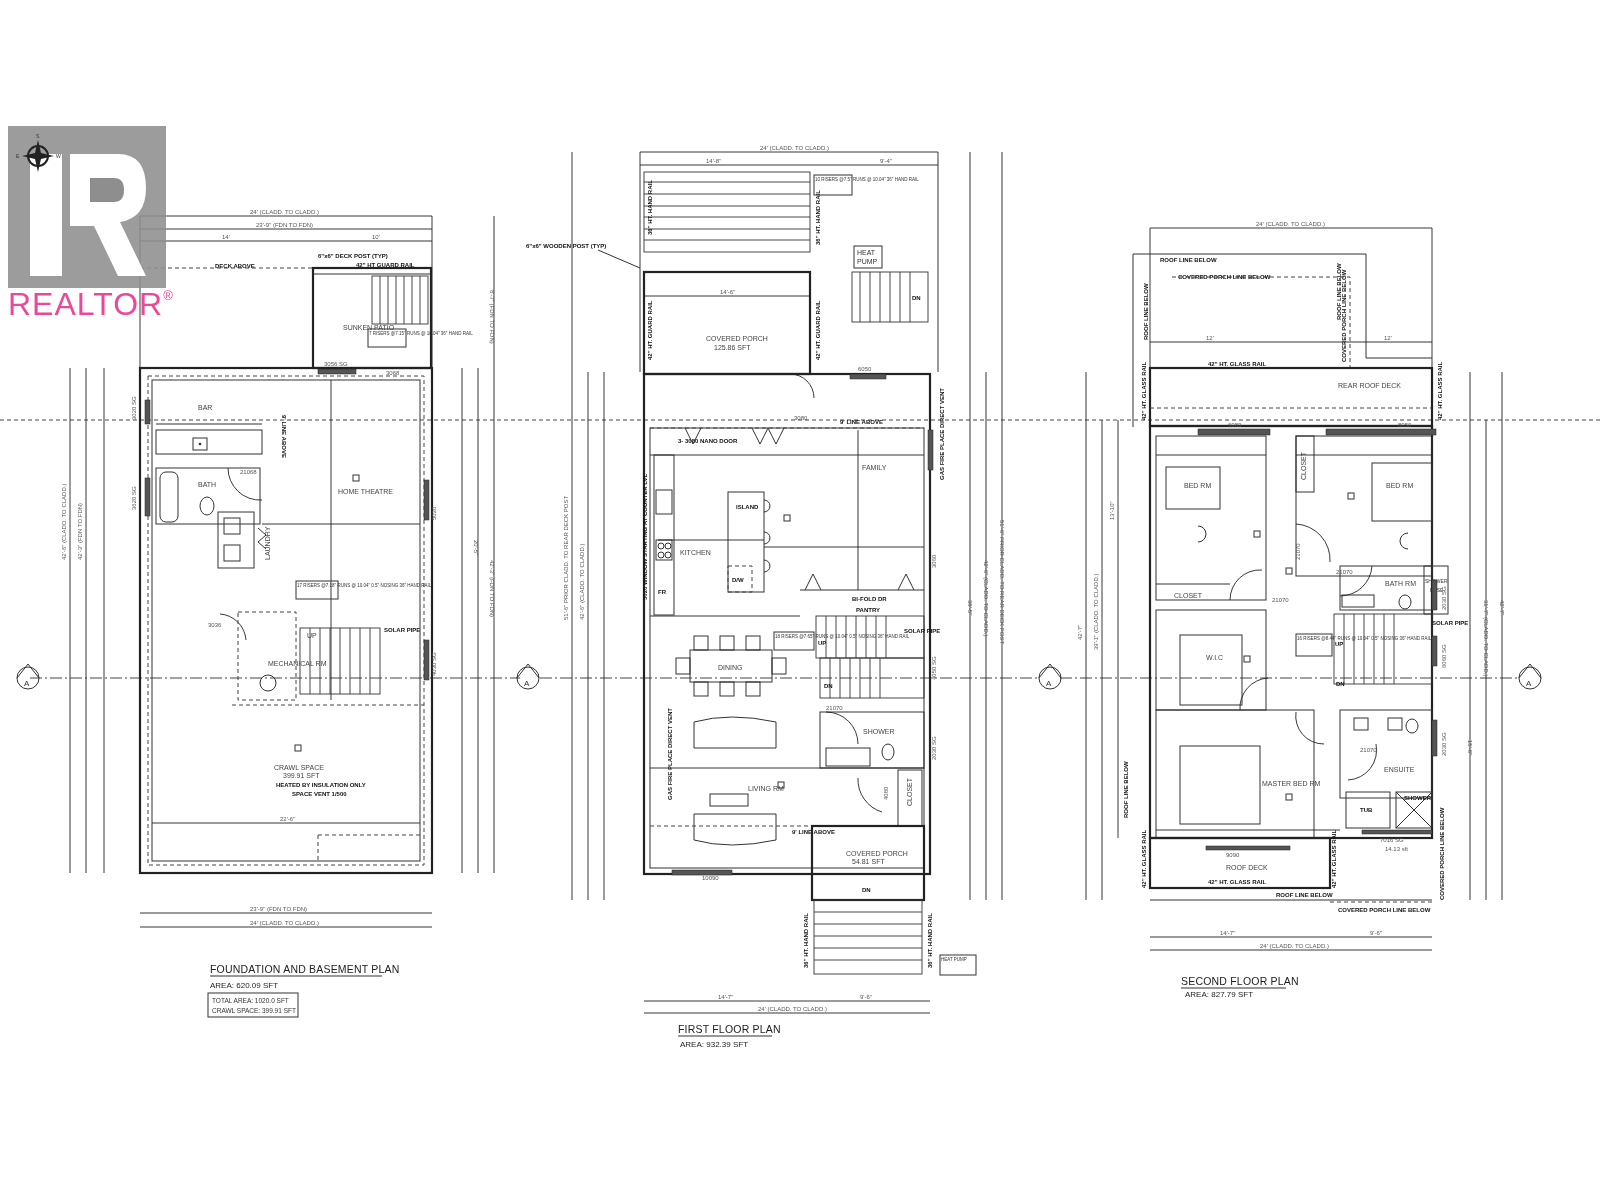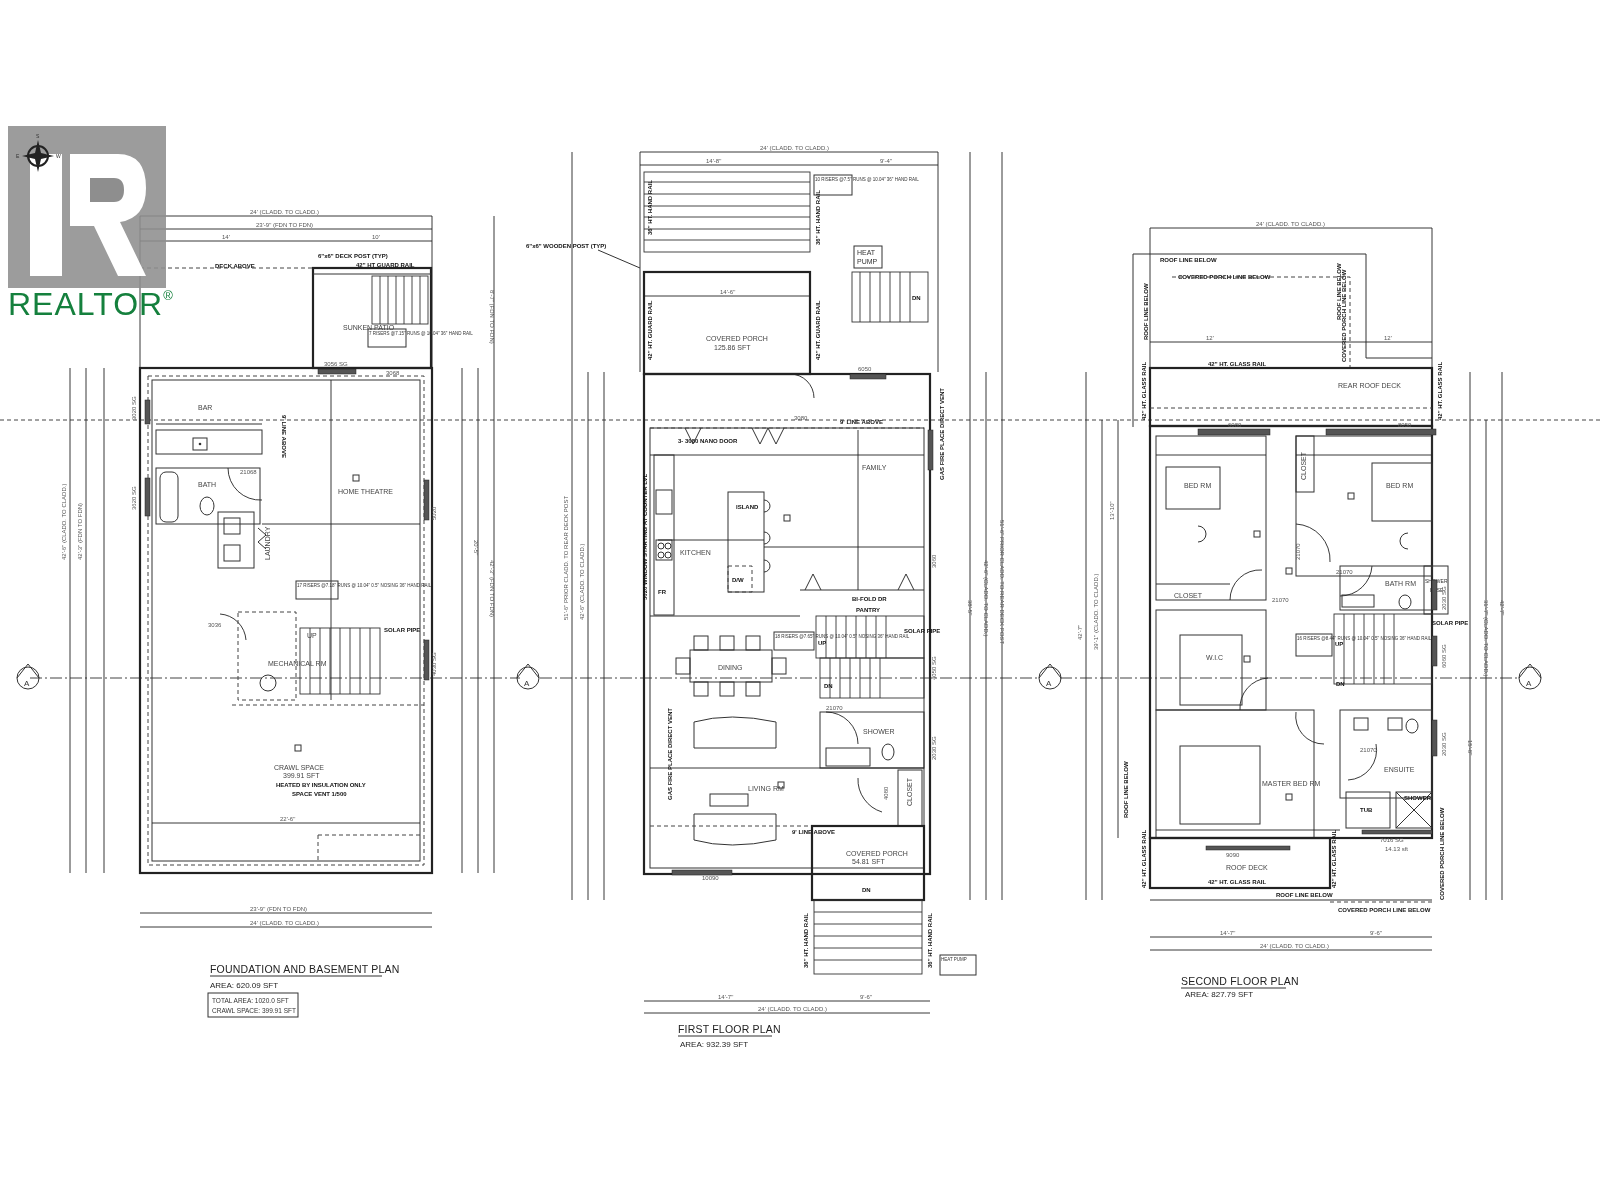--- a/index.html
+++ b/index.html
@@ -13,21 +13,21 @@
   .dim{stroke:#222;stroke-width:0.9;fill:none;}
   .lbl{font-size:7px;fill:#444;}
   .lblb{font-size:6px;fill:#111;font-weight:bold;}
   .dimt{font-size:6px;fill:#555;}
   .title{font-size:10.5px;fill:#222;letter-spacing:0.2px;}
   .area{font-size:8px;fill:#222;}
   .win{fill:#555;stroke:#222;stroke-width:0.5;}
   .door{fill:none;stroke:#222;stroke-width:0.9;}
   .stair{stroke:#333;stroke-width:0.9;fill:none;}
   .watermark{position:absolute;left:8px;top:126px;width:158px;height:162px;}
-  .realtor-word{position:absolute;left:8px;top:286px;font-size:32px;color:#15803d;letter-spacing:1px;font-family:"Liberation Sans",sans-serif;}
+  .realtor-word{position:absolute;left:8px;top:286px;font-size:32px;color:#ec4899;letter-spacing:1px;font-family:"Liberation Sans",sans-serif;}
   .realtor-reg{font-size:13px;vertical-align:top;position:relative;top:2px;}
 </style>
 </head>
 <body>
 
 <div id="sheet">
 <svg width="1600" height="1200" viewBox="0 0 1600 1200">
 
   <line x1="0" y1="420" x2="1600" y2="420" class="dash"></line>
   <line x1="30" y1="678" x2="520" y2="678" class="dashdot"></line>

